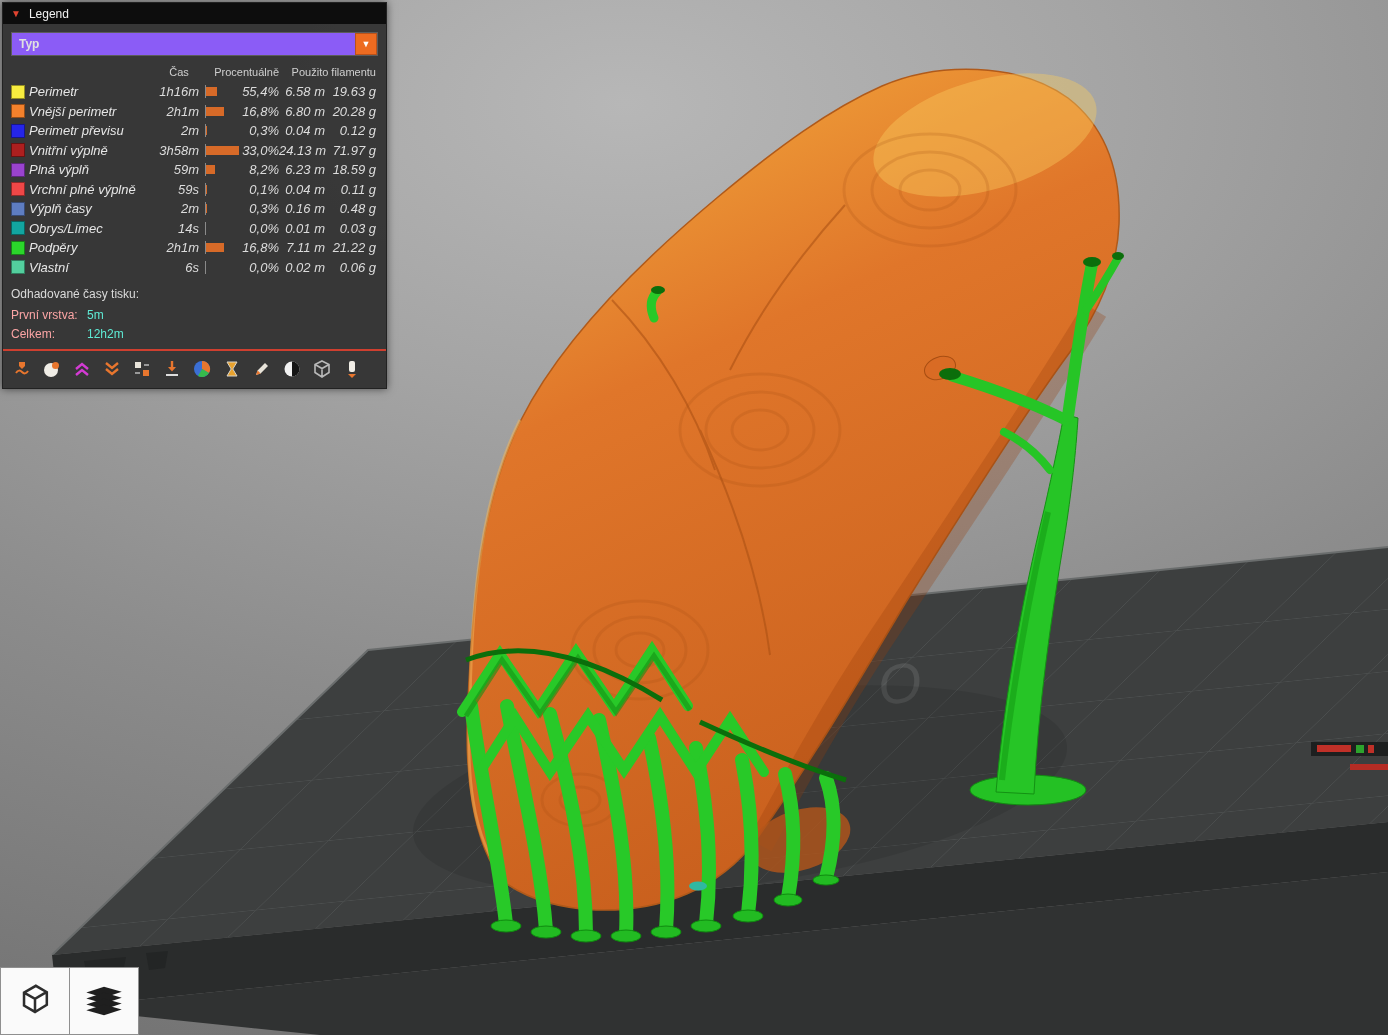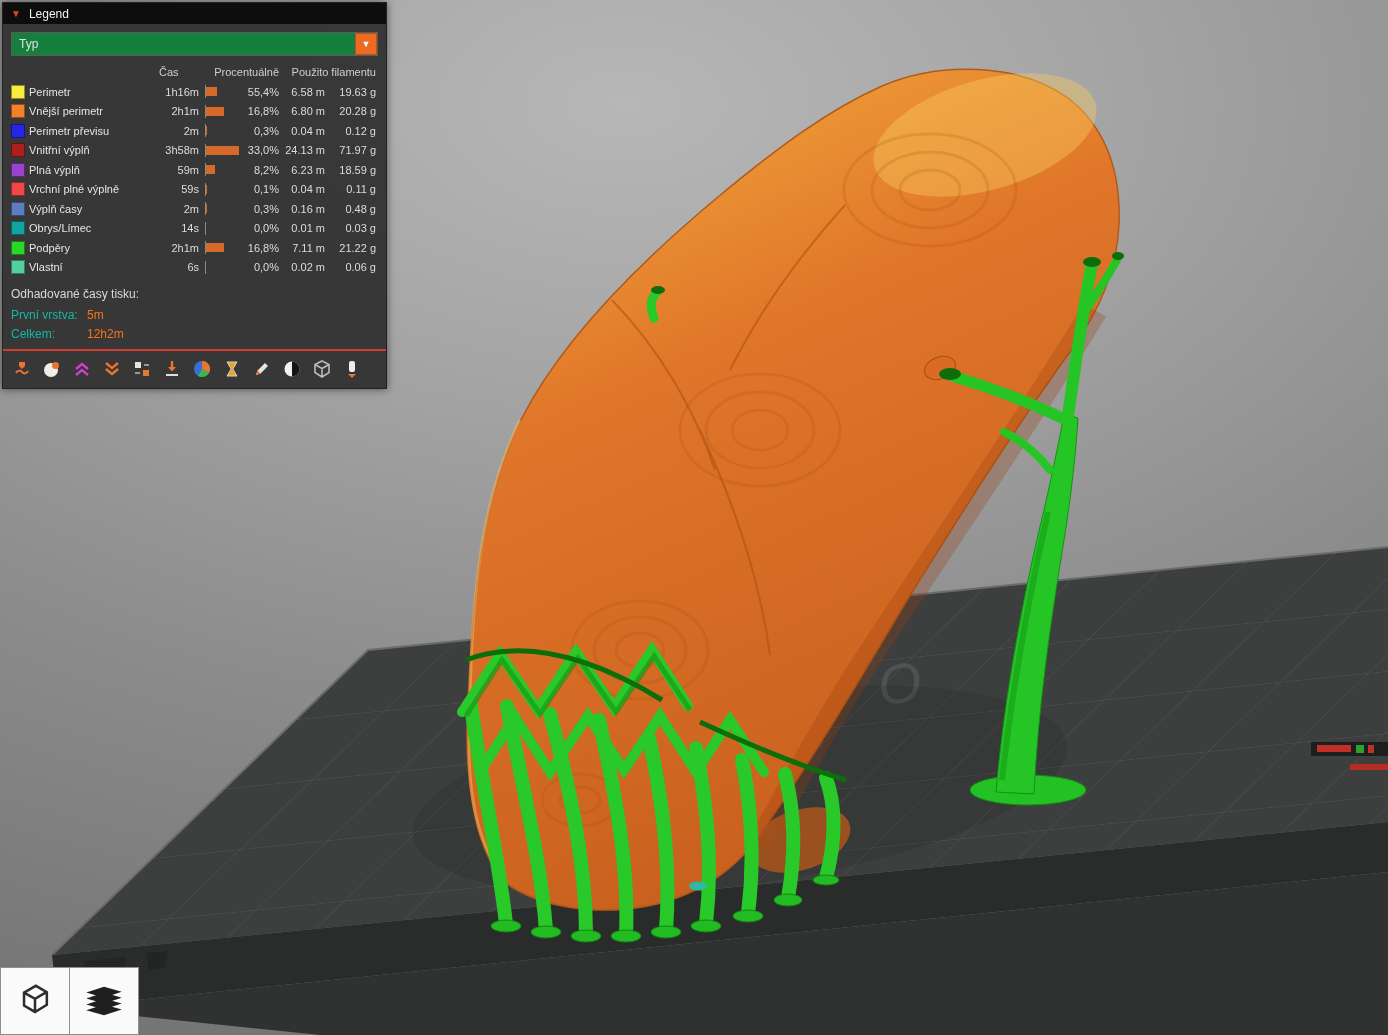--- a/index.html
+++ b/index.html
@@ -7,40 +7,40 @@
   body{background:radial-gradient(120% 95% at 45% 10%, #b7b7b7 0%, #a4a4a4 30%, #8c8c8c 62%, #747474 100%);}
   .scene{position:absolute;inset:0;}
   .scene svg{display:block;width:1388px;height:1035px;}
 
   
   .legend{position:absolute;left:2px;top:2px;width:383px;background:rgba(52,52,52,.97);
     box-shadow:0 0 8px rgba(0,0,0,.55);color:#e6e6e6;font-size:12px;border:1px solid #222;}
   .legend-header{height:21px;background:#0d0d0d;display:flex;align-items:center;gap:8px;
     padding:0 8px;color:#f2f2f2;cursor:pointer;}
   .tri{color:#e04330;font-size:10px;line-height:1;}
-  .type-select{margin:8px 8px 6px 8px;height:22px;background:#15803d;border:1px solid #5c5c5c;
-    display:flex;align-items:center;justify-content:space-between;padding-left:7px;color:#e0e0e0;cursor:pointer;}
+  .type-select{margin:8px 8px 6px 8px;height:22px;background:#8b5cf6;border:1px solid #5c5c5c;
+    display:flex;align-items:center;justify-content:space-between;padding-left:7px;color:#e0e0e0;cursor:pointer;font-weight:bold;}
   .type-arrow{width:20px;height:20px;background:#ed6b21;color:#fff;display:flex;align-items:center;
     justify-content:center;font-size:9px;border:1px solid #b9521a;}
   .cols,.lrow{display:grid;grid-template-columns:18px 130px 40px 40px 40px 46px 51px;
     align-items:center;padding:0 8px;}
   .cols{height:20px;color:#cfcfcf;font-size:11px;}
-  .cols .h-time{grid-column:3;text-align:left;}
+  .cols .h-time{grid-column:3;text-align:center;}
   .cols .h-pct{grid-column:4/6;text-align:right;}
   .cols .h-fil{grid-column:6/8;text-align:right;white-space:nowrap;}
-  .lrow{height:19.5px;font-size:11px;cursor:pointer;}
+  .lrow{height:19.5px;font-size:13px;cursor:pointer;font-style:italic;}
   .lrow .sw{width:12px;height:12px;display:inline-block;border:1px solid rgba(0,0,0,.4);}
   .lrow .lbl{white-space:nowrap;overflow:hidden;}
   .num{text-align:right;color:#dcdcdc;white-space:nowrap;}
   .barcell{height:13px;border-left:1px solid #8a8a8a;margin-left:6px;display:flex;align-items:center;}
   .bar{display:inline-block;height:9px;background:#d76a28;}
   .est-head{margin:10px 8px 4px 8px;color:#dadada;}
   .est-row{display:grid;grid-template-columns:76px auto;padding:0 8px;height:19px;align-items:center;}
-  .est-row .el{color:#14b8a6;}
-  .est-row .ev{color:#f97316;}
+  .est-row .el{color:#fca5a5;}
+  .est-row .ev{color:#5eead4;}
   .redline{height:2px;background:#cf3f2f;margin-top:6px;}
   .iconbar{display:flex;gap:8px;padding:7px 8px 8px 8px;align-items:center;}
   .tico{width:22px;height:22px;display:flex;align-items:center;justify-content:center;cursor:pointer;}
   .tico svg{width:22px;height:22px;}
 
   
   .view-toggle{position:absolute;left:0;bottom:0;display:flex;}
   .vbtn{width:68px;height:66px;background:#fafafa;border:1px solid #8f8f8f;display:flex;
     align-items:center;justify-content:center;cursor:pointer;}
   .vbtn + .vbtn{border-left:none;}
@@ -216,21 +216,21 @@
       <span class="num">2m</span>
       <span class="barcell">
         <i class="bar" style="width: 1px;"></i>
       </span>
       <span class="num">0,3%</span>
       <span class="num">0.04 m</span>
       <span class="num">0.12 g</span>
     </div>
     <div class="lrow">
       <span class="sw" style="background: rgb(173, 31, 31);"></span>
-      <span class="lbl">Vnitřní výplň</span>
+      <span class="lbl">Vnitřní výplně</span>
       <span class="num">3h58m</span>
       <span class="barcell">
         <i class="bar" style="width: 34.65px;"></i>
       </span>
       <span class="num">33,0%</span>
       <span class="num">24.13 m</span>
       <span class="num">71.97 g</span>
     </div>
     <div class="lrow">
       <span class="sw" style="background: rgb(154, 67, 207);"></span>

